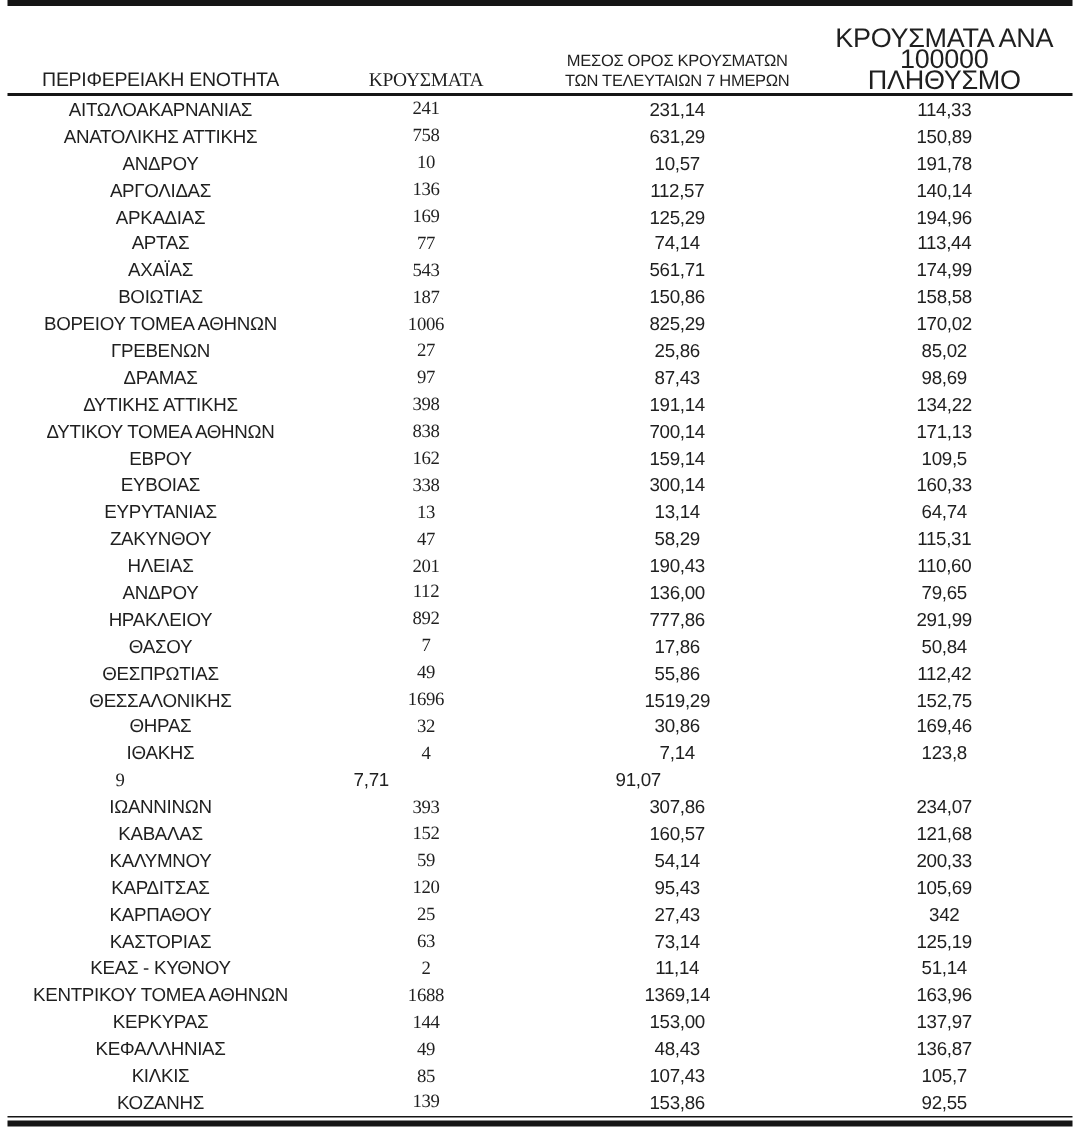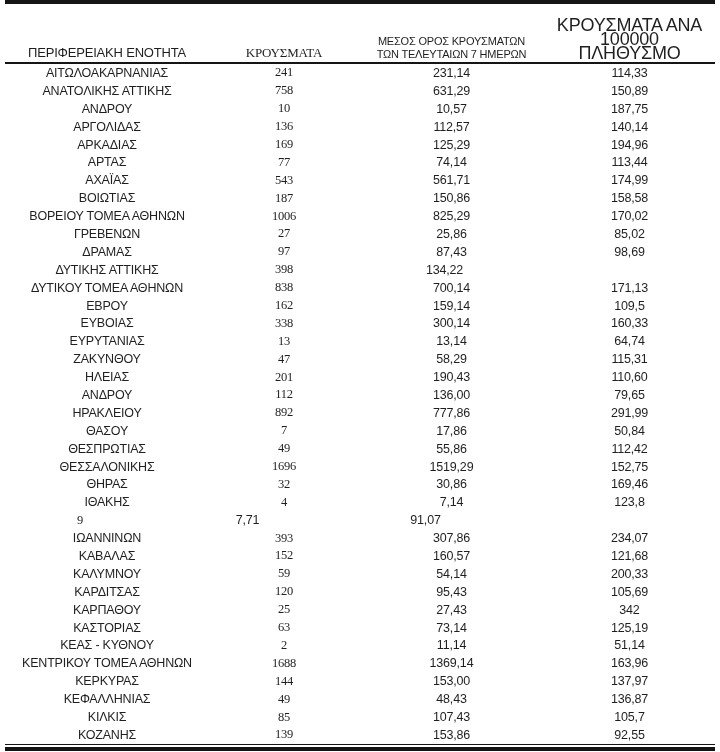--- a/index.html
+++ b/index.html
@@ -79,21 +79,21 @@
     <div class="td col-region">ΑΝΑΤΟΛΙΚΗΣ ΑΤΤΙΚΗΣ</div>
     <div class="td col-cases">758</div>
     <div class="td col-avg">631,29</div>
     <div class="td col-per">150,89</div>
   </div>
 
   <div class="tr">
     <div class="td col-region">ΑΝΔΡΟΥ</div>
     <div class="td col-cases">10</div>
     <div class="td col-avg">10,57</div>
-    <div class="td col-per">187,75</div>
+    <div class="td col-per">191,78</div>
   </div>
 
   <div class="tr">
     <div class="td col-region">ΑΡΓΟΛΙΔΑΣ</div>
     <div class="td col-cases">136</div>
     <div class="td col-avg">112,57</div>
     <div class="td col-per">140,14</div>
   </div>
 
   <div class="tr">
@@ -141,20 +141,21 @@
   <div class="tr">
     <div class="td col-region">ΔΡΑΜΑΣ</div>
     <div class="td col-cases">97</div>
     <div class="td col-avg">87,43</div>
     <div class="td col-per">98,69</div>
   </div>
 
   <div class="tr">
     <div class="td col-region">ΔΥΤΙΚΗΣ ΑΤΤΙΚΗΣ</div>
     <div class="td col-cases">398</div>
+    <div class="td col-avg">191,14</div>
     <div class="td col-per">134,22</div>
   </div>
 
   <div class="tr">
     <div class="td col-region">ΔΥΤΙΚΟΥ ΤΟΜΕΑ ΑΘΗΝΩΝ</div>
     <div class="td col-cases">838</div>
     <div class="td col-avg">700,14</div>
     <div class="td col-per">171,13</div>
   </div>
 

